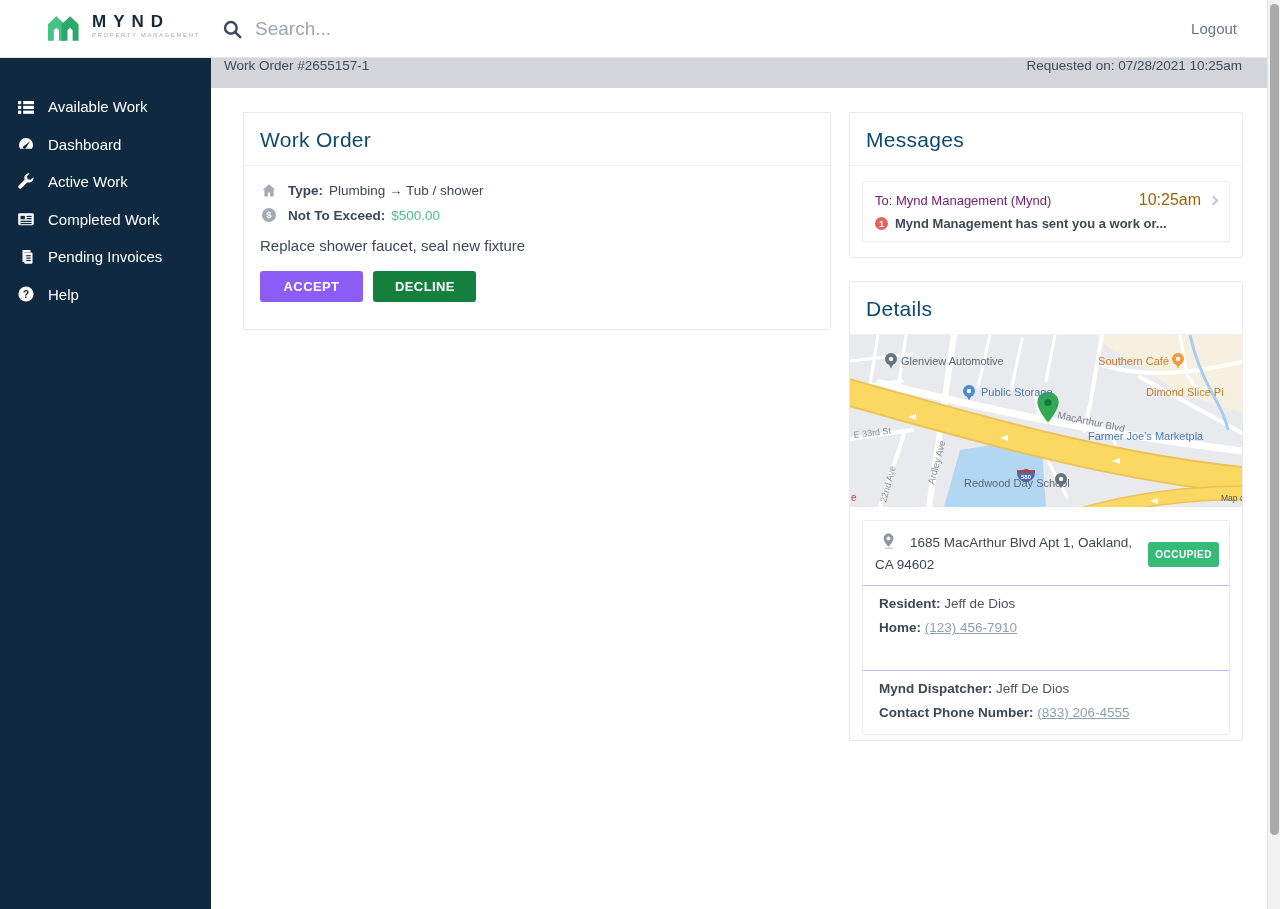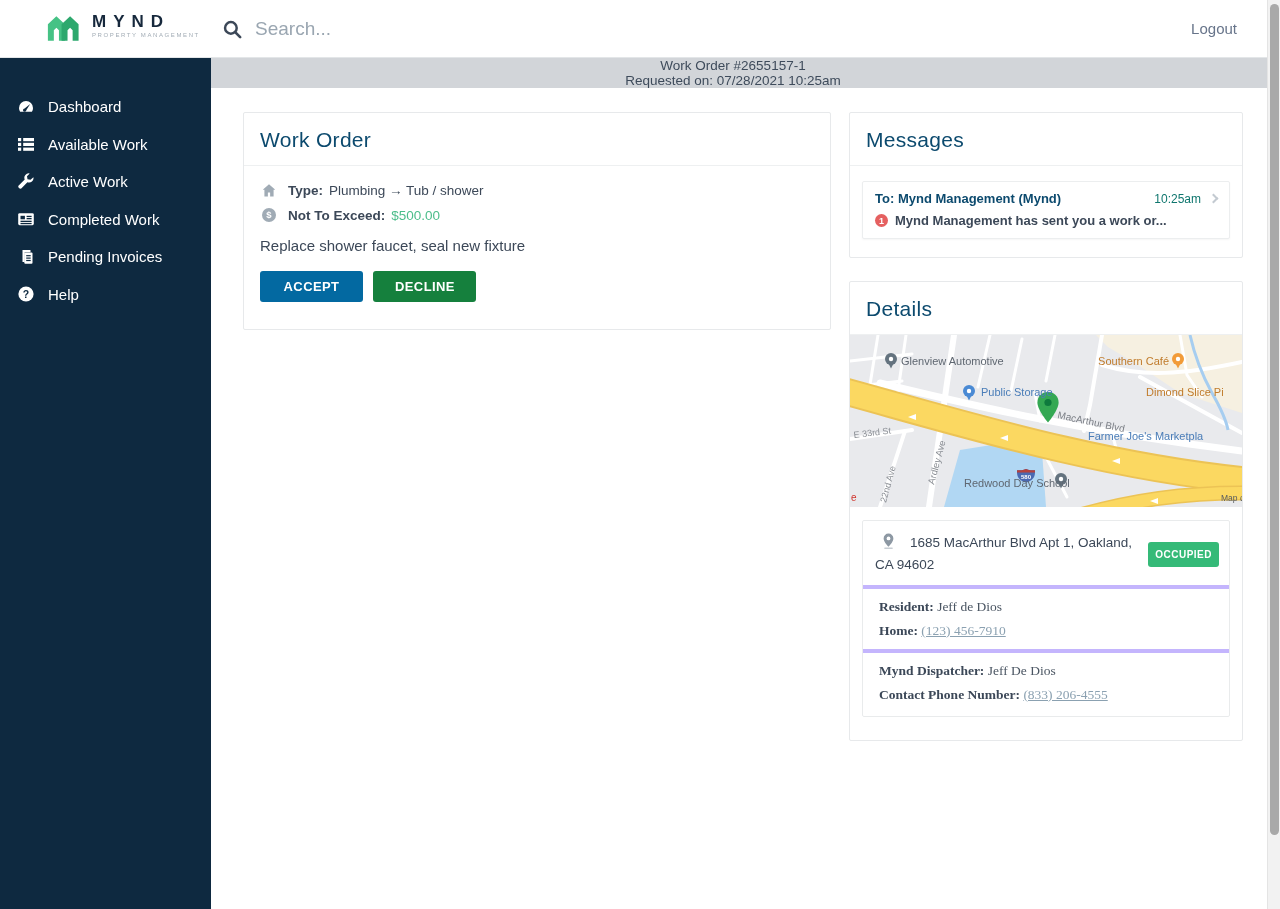--- a/index.html
+++ b/index.html
@@ -18,56 +18,56 @@
   .search-input { border:none; outline:none; font-size:19px; color:#3c4858; width:420px; font-family:Liberation Sans, sans-serif; background:transparent; }
   .search-input::placeholder { color:#9aa6b1; }
   .logout { position:absolute; right:30px; top:0; height:58px; line-height:58px; font-size:15px; color:#67748a; cursor:pointer; }
 
   
   .sidebar { position:absolute; left:0; top:58px; width:211px; height:851px; background:#0e2940; padding-top:30px; z-index:5; }
   .nav-item { display:flex; align-items:center; height:37.5px; padding:0 16px; color:#fff; font-size:15px; cursor:pointer; }
   .nav-icon { width:20px; height:18px; margin-right:12px; display:flex; align-items:center; justify-content:center; flex:none; }
 
   
-  .topbar { position:absolute; left:211px; top:58px; width:1056px; height:30px; background:#d2d5d9; display:flex; align-items:center; justify-content:space-between; padding:0 25px 0 13px; font-size:13.5px; color:#3e4b5b; z-index:4;flex-direction:column; }
+  .topbar { position:absolute; left:211px; top:58px; width:1056px; height:30px; background:#d2d5d9; display:flex; justify-content:space-between; padding:0 25px 0 13px; font-size:13.5px; color:#3e4b5b; z-index:4; }
 
   
   .card { position:absolute; background:#fff; border:1px solid #e7e9eb; border-radius:2px; overflow:hidden; }
   .card-header { padding:15px 16px 13px; border-bottom:1px solid #eef0f1; }
   .card-title { font-size:21px; color:#0c4a6e; font-weight:500; letter-spacing:.3px; }
 
   #work-order-card { left:243px; top:112px; width:588px; height:218px; }
   #work-order-card .card-body { padding:17px 16px 16px; }
   .wo-row { display:flex; align-items:center; margin-bottom:9px; font-size:13.5px; }
   .wo-row .wo-icon { width:17px; margin-right:11px; display:flex; justify-content:center; }
   .wo-label { font-weight:bold; margin-right:6px; }
   .wo-nte { color:#4cbd8b; }
   .wo-desc { font-size:15px; margin:14px 0 17px; }
   .btn { display:inline-block; width:103px; height:31px; line-height:31px; text-align:center; color:#fff; font-weight:bold; font-size:13px; letter-spacing:.4px; border:none; border-radius:3px; cursor:pointer; font-family:"Liberation Sans",sans-serif; }
-  .btn-accept { background:#0369a1; margin-right:6px; }
+  .btn-accept { background:#8b5cf6; margin-right:6px; }
   .btn-decline { background:#15803d; }
 
   #messages-card { left:849px; top:112px; width:394px; height:146px; }
   .msg-item { margin:15px 12px 0; border:1px solid #eceeef; border-radius:2px; box-shadow:0 1px 2px rgba(0,0,0,.04); padding:9px 12px 10px; cursor:pointer; background:#fff; }
   .msg-top { display:flex; align-items:center; font-size:13px; }
-  .msg-to { font-weight:700; color:#0c4a6e; }
-  .msg-time { margin-left:auto; color:#0f766e; font-size:12px; }
+  .msg-to { font-weight:400; color:#701a75; }
+  .msg-time { margin-left:auto; color:#a16207; font-size:16px; }
   .chev { width:7px; height:7px; border-top:2px solid #c3cad1; border-right:2px solid #c3cad1; transform:rotate(45deg); margin-left:9px; }
   .msg-bottom { display:flex; align-items:center; margin-top:7px; }
   .unread { width:13px; height:13px; border-radius:50%; background:#e56060; color:#fff; font-size:9px; font-weight:bold; display:flex; align-items:center; justify-content:center; margin-right:7px; flex:none; }
   .msg-preview { font-size:13px; font-weight:bold; color:#3c4858; white-space:nowrap; overflow:hidden; }
 
   #details-card { left:849px; top:281px; width:394px; height:460px; }
   .map { display:block; width:392px; height:172px; cursor:grab; }
   .info-box { margin:13px 12px 0; border:1px solid #e9ebec; border-radius:2px; }
   .info-addr { position:relative; padding:11px 80px 11px 12px; font-size:13.5px; line-height:19px; color:#3c4858; }
   .pin-inline { display:inline-block; vertical-align:-3px; margin:0 14px 0 6px; }
   .badge { position:absolute; right:10px; top:21px; background:#35ba78; color:#fff; font-size:10px; font-weight:bold; letter-spacing:.5px; padding:3px 7px; border-radius:3px; }
-  .info-sec { border-top:4px solid #c4b5fd; padding:6px 16px;font-family:Liberation Serif, serif; }
-  .info-sec.last { padding-bottom:9px; }
+  .info-sec { border-top:1px solid #c4b5fd; padding:6px 16px; }
+  .info-sec.last { padding-bottom:9px;margin-top:24px; }
   .irow { line-height:24px; font-size:13.5px; color:#4a5562; }
   .irow b { color:#3c4858; }
   a.link { color:#8ba1b1; text-decoration:underline; }
 
   
   .scrollbar { position:absolute; right:0; top:0; width:13px; height:909px; background:#f2f2f2; border-left:1px solid #e4e4e4; z-index:10; }
   .scroll-thumb { position:absolute; left:2px; top:4px; width:9px; height:831px; background:#a9a9a9; border-radius:5px; }
 </style>
 </head>
 <body>
@@ -91,43 +91,43 @@
       <svg width="21" height="21" viewBox="0 0 22 22">
         <circle cx="9.3" cy="9.3" r="6.1" fill="none" stroke="#3c4858" stroke-width="2.6"></circle>
         <line x1="13.8" y1="13.8" x2="19" y2="19" stroke="#3c4858" stroke-width="2.8" stroke-linecap="round"></line>
       </svg>
       <input class="search-input" type="text" placeholder="Search..." style="">
     </div>
     <div class="logout">Logout</div>
   </div>
 
   <div class="sidebar">
-    <div class="nav-item">
-      <span class="nav-icon">
-        <svg width="18" height="18" viewBox="0 0 18 18">
-            <path d="M9 3a7 7 0 0 0-7 7c0 1.4.4 2.7 1.1 3.8h11.8A7.2 7.2 0 0 0 16 10a7 7 0 0 0-7-7z" fill="#fff"></path>
-            <path d="M9.4 12.1 13.2 5.9 7.6 10.4a1.7 1.7 0 1 0 1.8 1.7z" fill="#0e2940"></path>
-          </svg>
-      </span>
-      <span>Dashboard</span>
-    </div>
     <div class="nav-item">
       <span class="nav-icon">
         <svg width="18" height="18" viewBox="0 0 18 18">
             <g fill="#fff">
               <rect x="1" y="3" width="3.2" height="3.2"></rect>
               <rect x="6.2" y="3" width="10.8" height="3.2"></rect>
               <rect x="1" y="7.8" width="3.2" height="3.2"></rect>
               <rect x="6.2" y="7.8" width="10.8" height="3.2"></rect>
               <rect x="1" y="12.6" width="3.2" height="3.2"></rect>
               <rect x="6.2" y="12.6" width="10.8" height="3.2"></rect>
             </g>
           </svg>
       </span>
       <span>Available Work</span>
+    </div>
+    <div class="nav-item">
+      <span class="nav-icon">
+        <svg width="18" height="18" viewBox="0 0 18 18">
+            <path d="M9 3a7 7 0 0 0-7 7c0 1.4.4 2.7 1.1 3.8h11.8A7.2 7.2 0 0 0 16 10a7 7 0 0 0-7-7z" fill="#fff"></path>
+            <path d="M9.4 12.1 13.2 5.9 7.6 10.4a1.7 1.7 0 1 0 1.8 1.7z" fill="#0e2940"></path>
+          </svg>
+      </span>
+      <span>Dashboard</span>
     </div>
     <div class="nav-item">
       <span class="nav-icon">
         <svg width="18" height="18" viewBox="0 0 18 18">
             <path fill="#fff" d="M16.4 4.2a4.4 4.4 0 0 1-6 5L5 14.7a2 2 0 1 1-2.8-2.8l5.5-5.5a4.4 4.4 0 0 1 5-6L10 3.2l.5 3 3 .5z"></path>
           </svg>
       </span>
       <span>Active Work</span>
     </div>
     <div class="nav-item">

